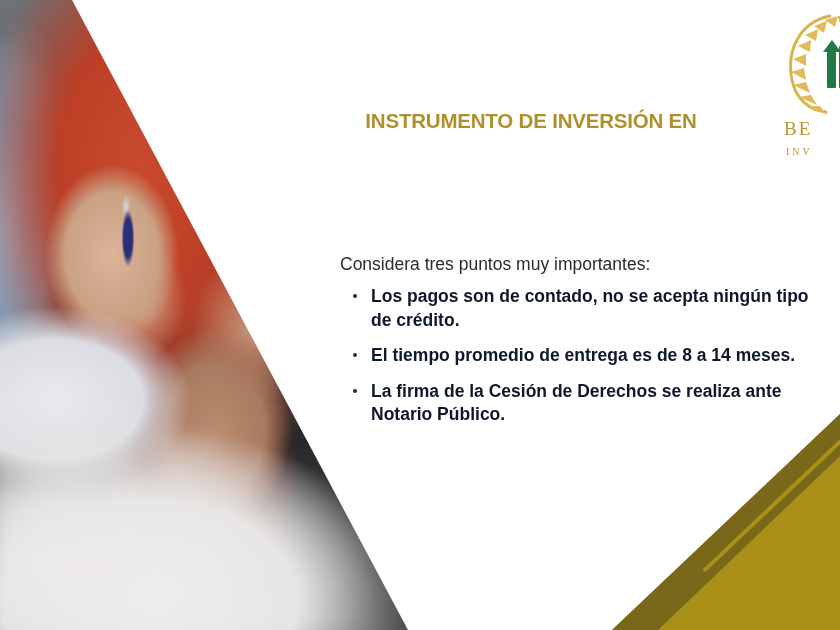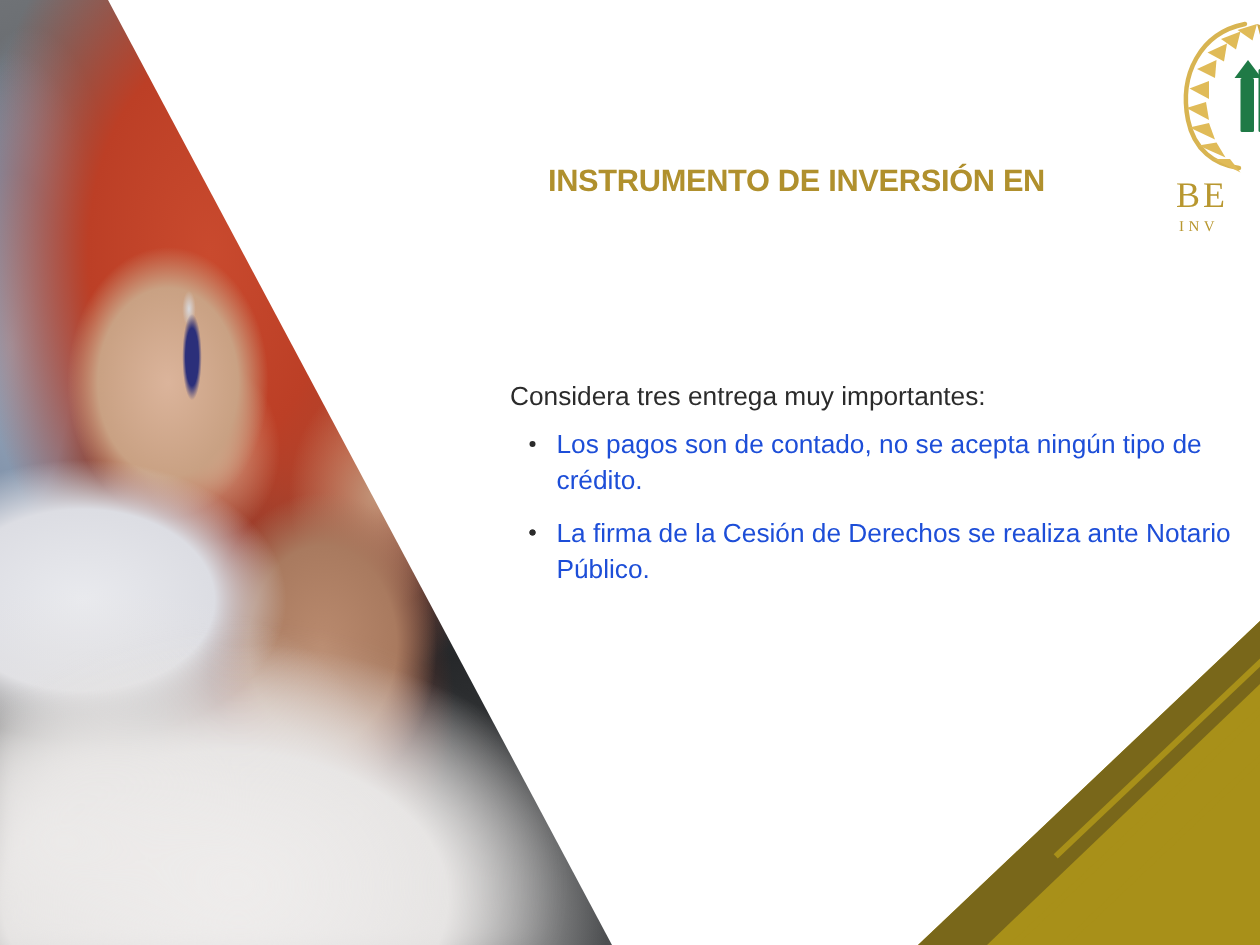--- a/index.html
+++ b/index.html
@@ -103,22 +103,23 @@
   ul.points {
     list-style: none;
     margin: 0;
     padding: 0;
   }
   ul.points li {
     position: relative;
     padding-left: 31px;
     font-size: 17.5px;
     line-height: 23.5px;
-    color: #1d4ed8;
+    color: #0f172a;
     margin-bottom: 12px;
+    font-weight: bold;
   }
   ul.points li:last-child { margin-bottom: 12px; }
   ul.points li .dot {
     position: absolute;
     left: 13px;
     top: 9px;
     width: 4px;
     height: 4px;
     border-radius: 50%;
     background: #2b2b2b;
@@ -131,21 +132,21 @@
     top: 8px;
     width: 120px;
     height: 160px;
   }
   .logo svg { display: block; }
   .logo-name {
     position: absolute;
     left: 6px;
     top: 110px;
     font-family: "Liberation Serif", serif;
-    font-size: 24px;
+    font-size: 19px;
     letter-spacing: 2px;
     color: #b8972f;
     white-space: nowrap;
   }
   .logo-sub {
     position: absolute;
     left: 8px;
     top: 138px;
     font-family: "Liberation Serif", serif;
     font-size: 10px;
@@ -197,28 +198,29 @@
   <div class="photo-wrap">
     <div class="photo"></div>
     <div class="photo-soft"></div>
   </div>
 
   <div class="title-block">
     <div class="title-line">INSTRUMENTO DE INVERSIÓN EN</div>
   </div>
 
   <div class="body-block">
-    <p class="lead">Considera tres entrega muy importantes:</p>
+    <p class="lead">Considera tres puntos muy importantes:</p>
     <ul class="points">
       <li>
         <span class="dot"></span>
         <span>Los pagos son de contado, no se acepta ningún tipo de crédito.</span>
       </li>
       <li>
         <span class="dot"></span>
+        <span>El tiempo promedio de entrega es de 8 a 14 meses.</span>
       </li>
       <li>
         <span class="dot"></span>
         <span>La firma de la Cesión de Derechos se realiza ante Notario Público.</span>
       </li>
     </ul>
   </div>
 
   <div class="logo">
     <svg width="120" height="110" viewBox="0 0 120 110">

